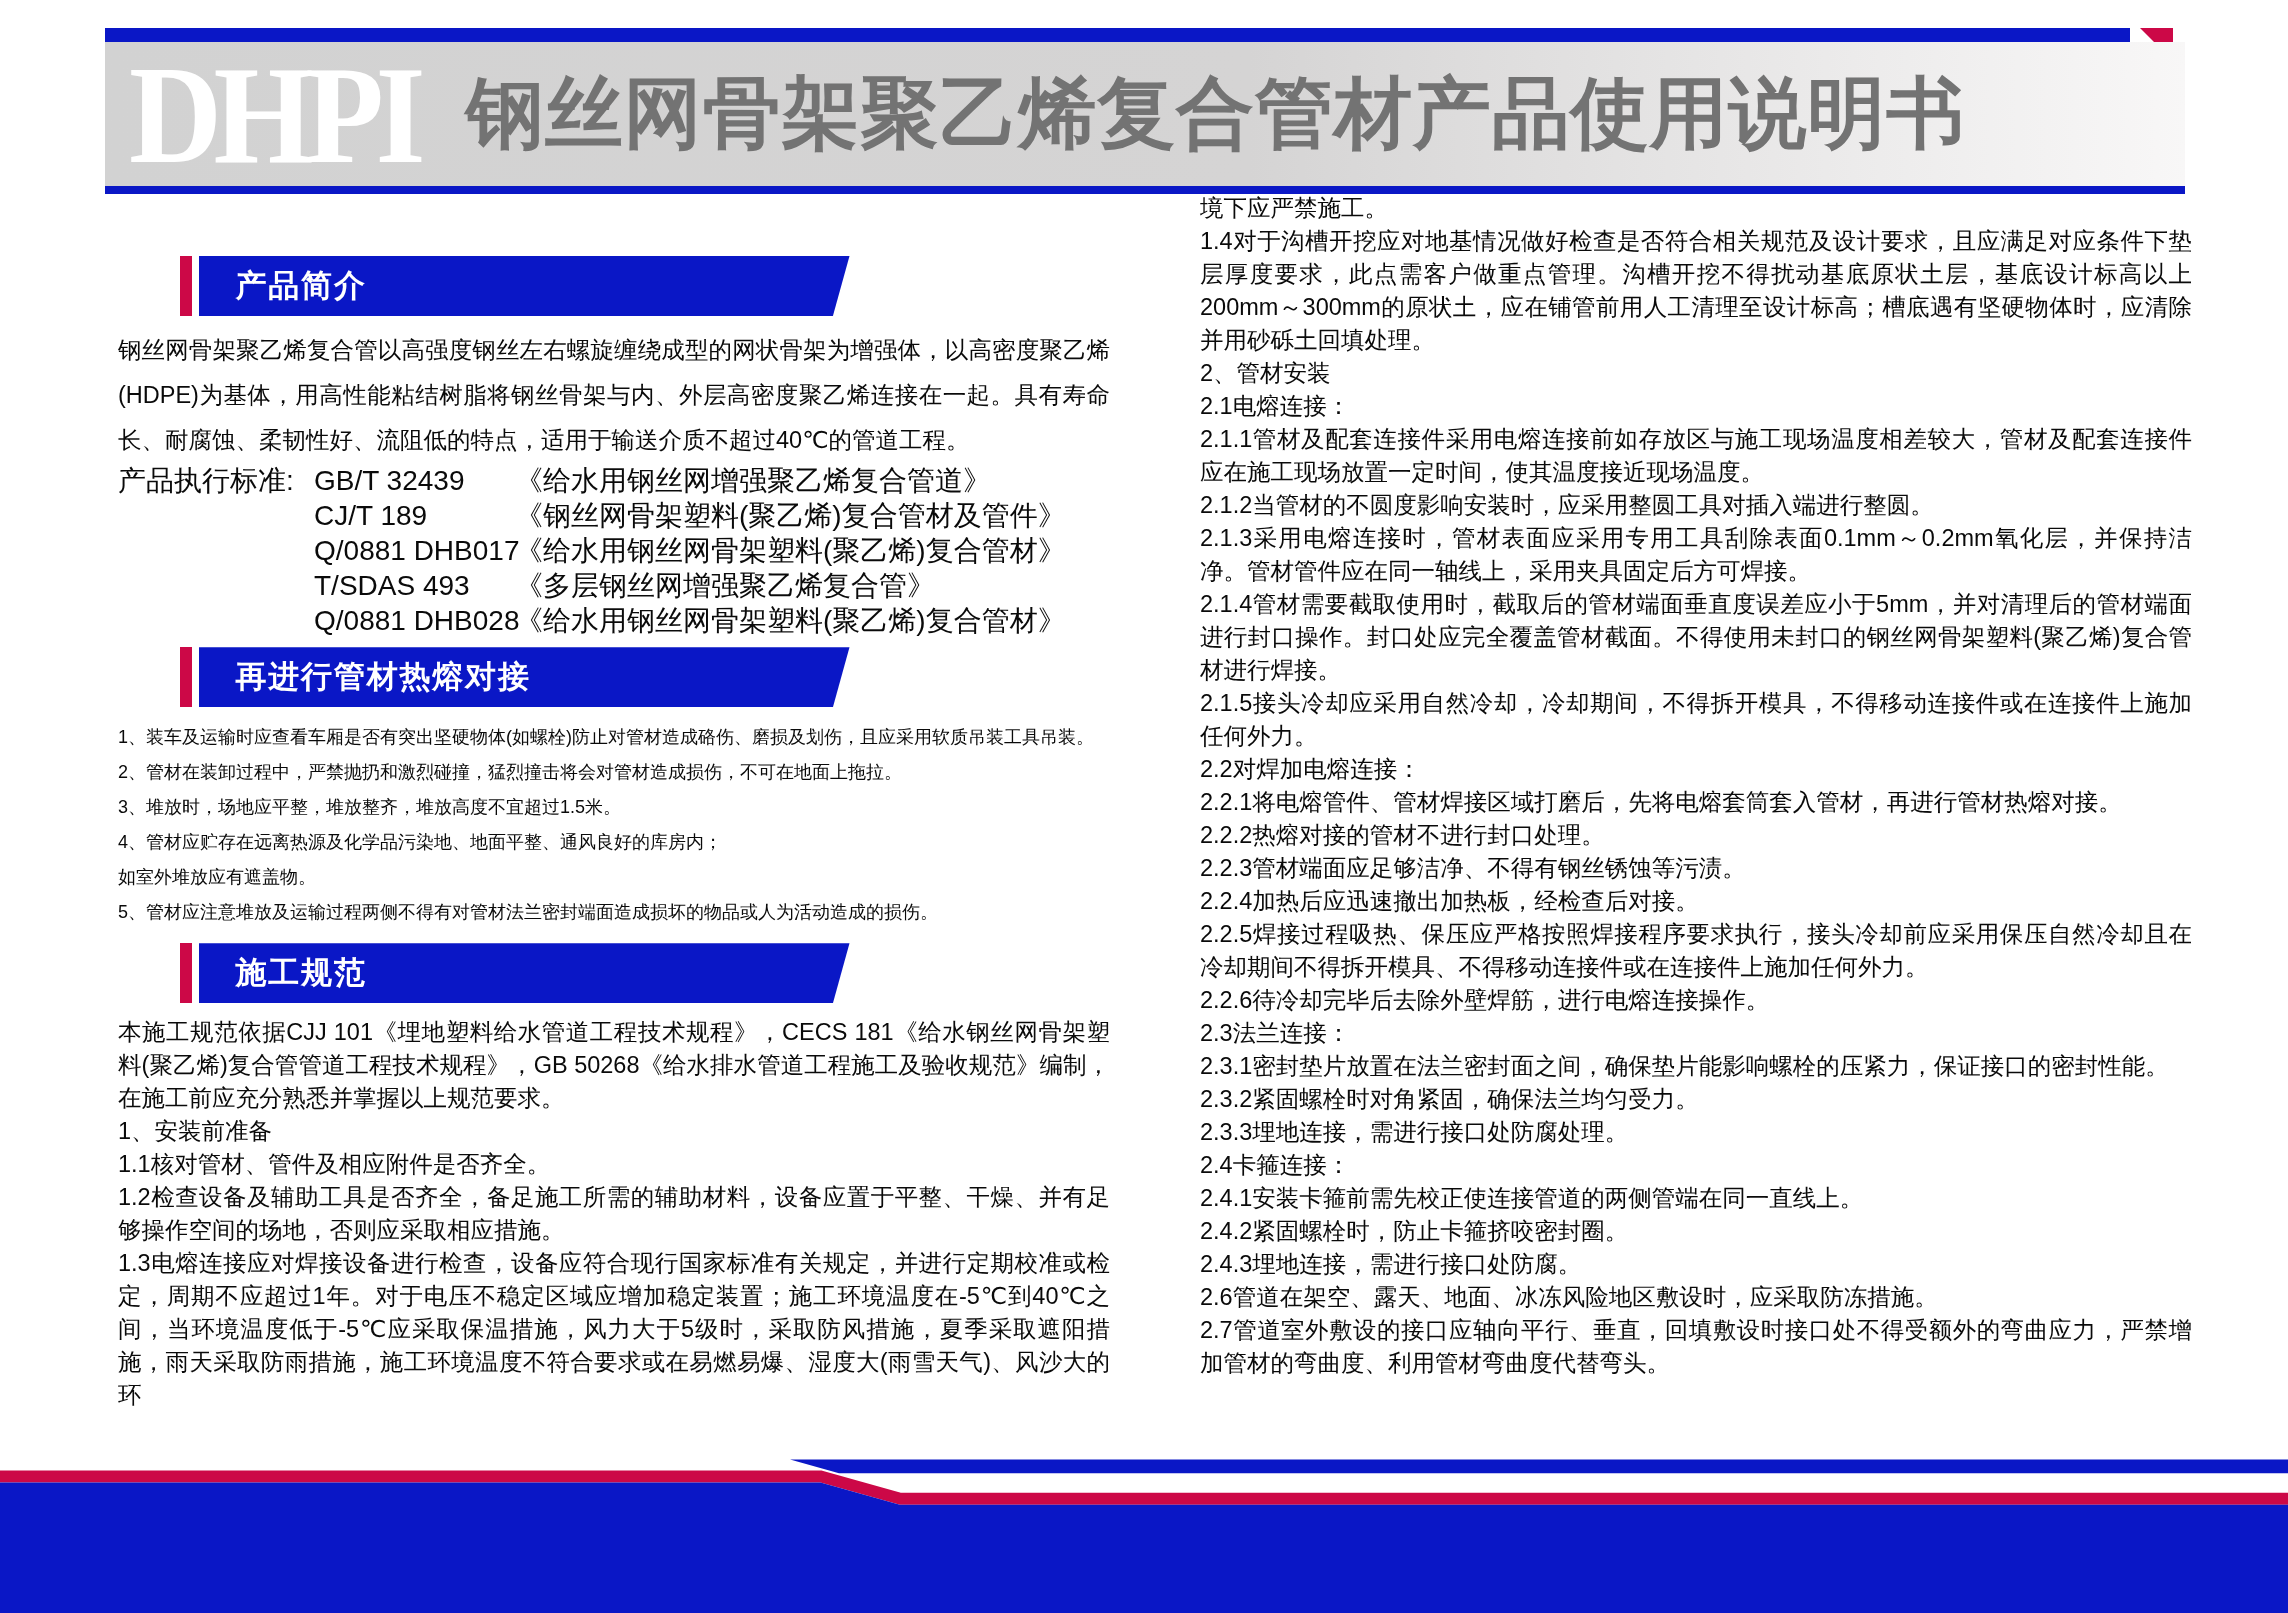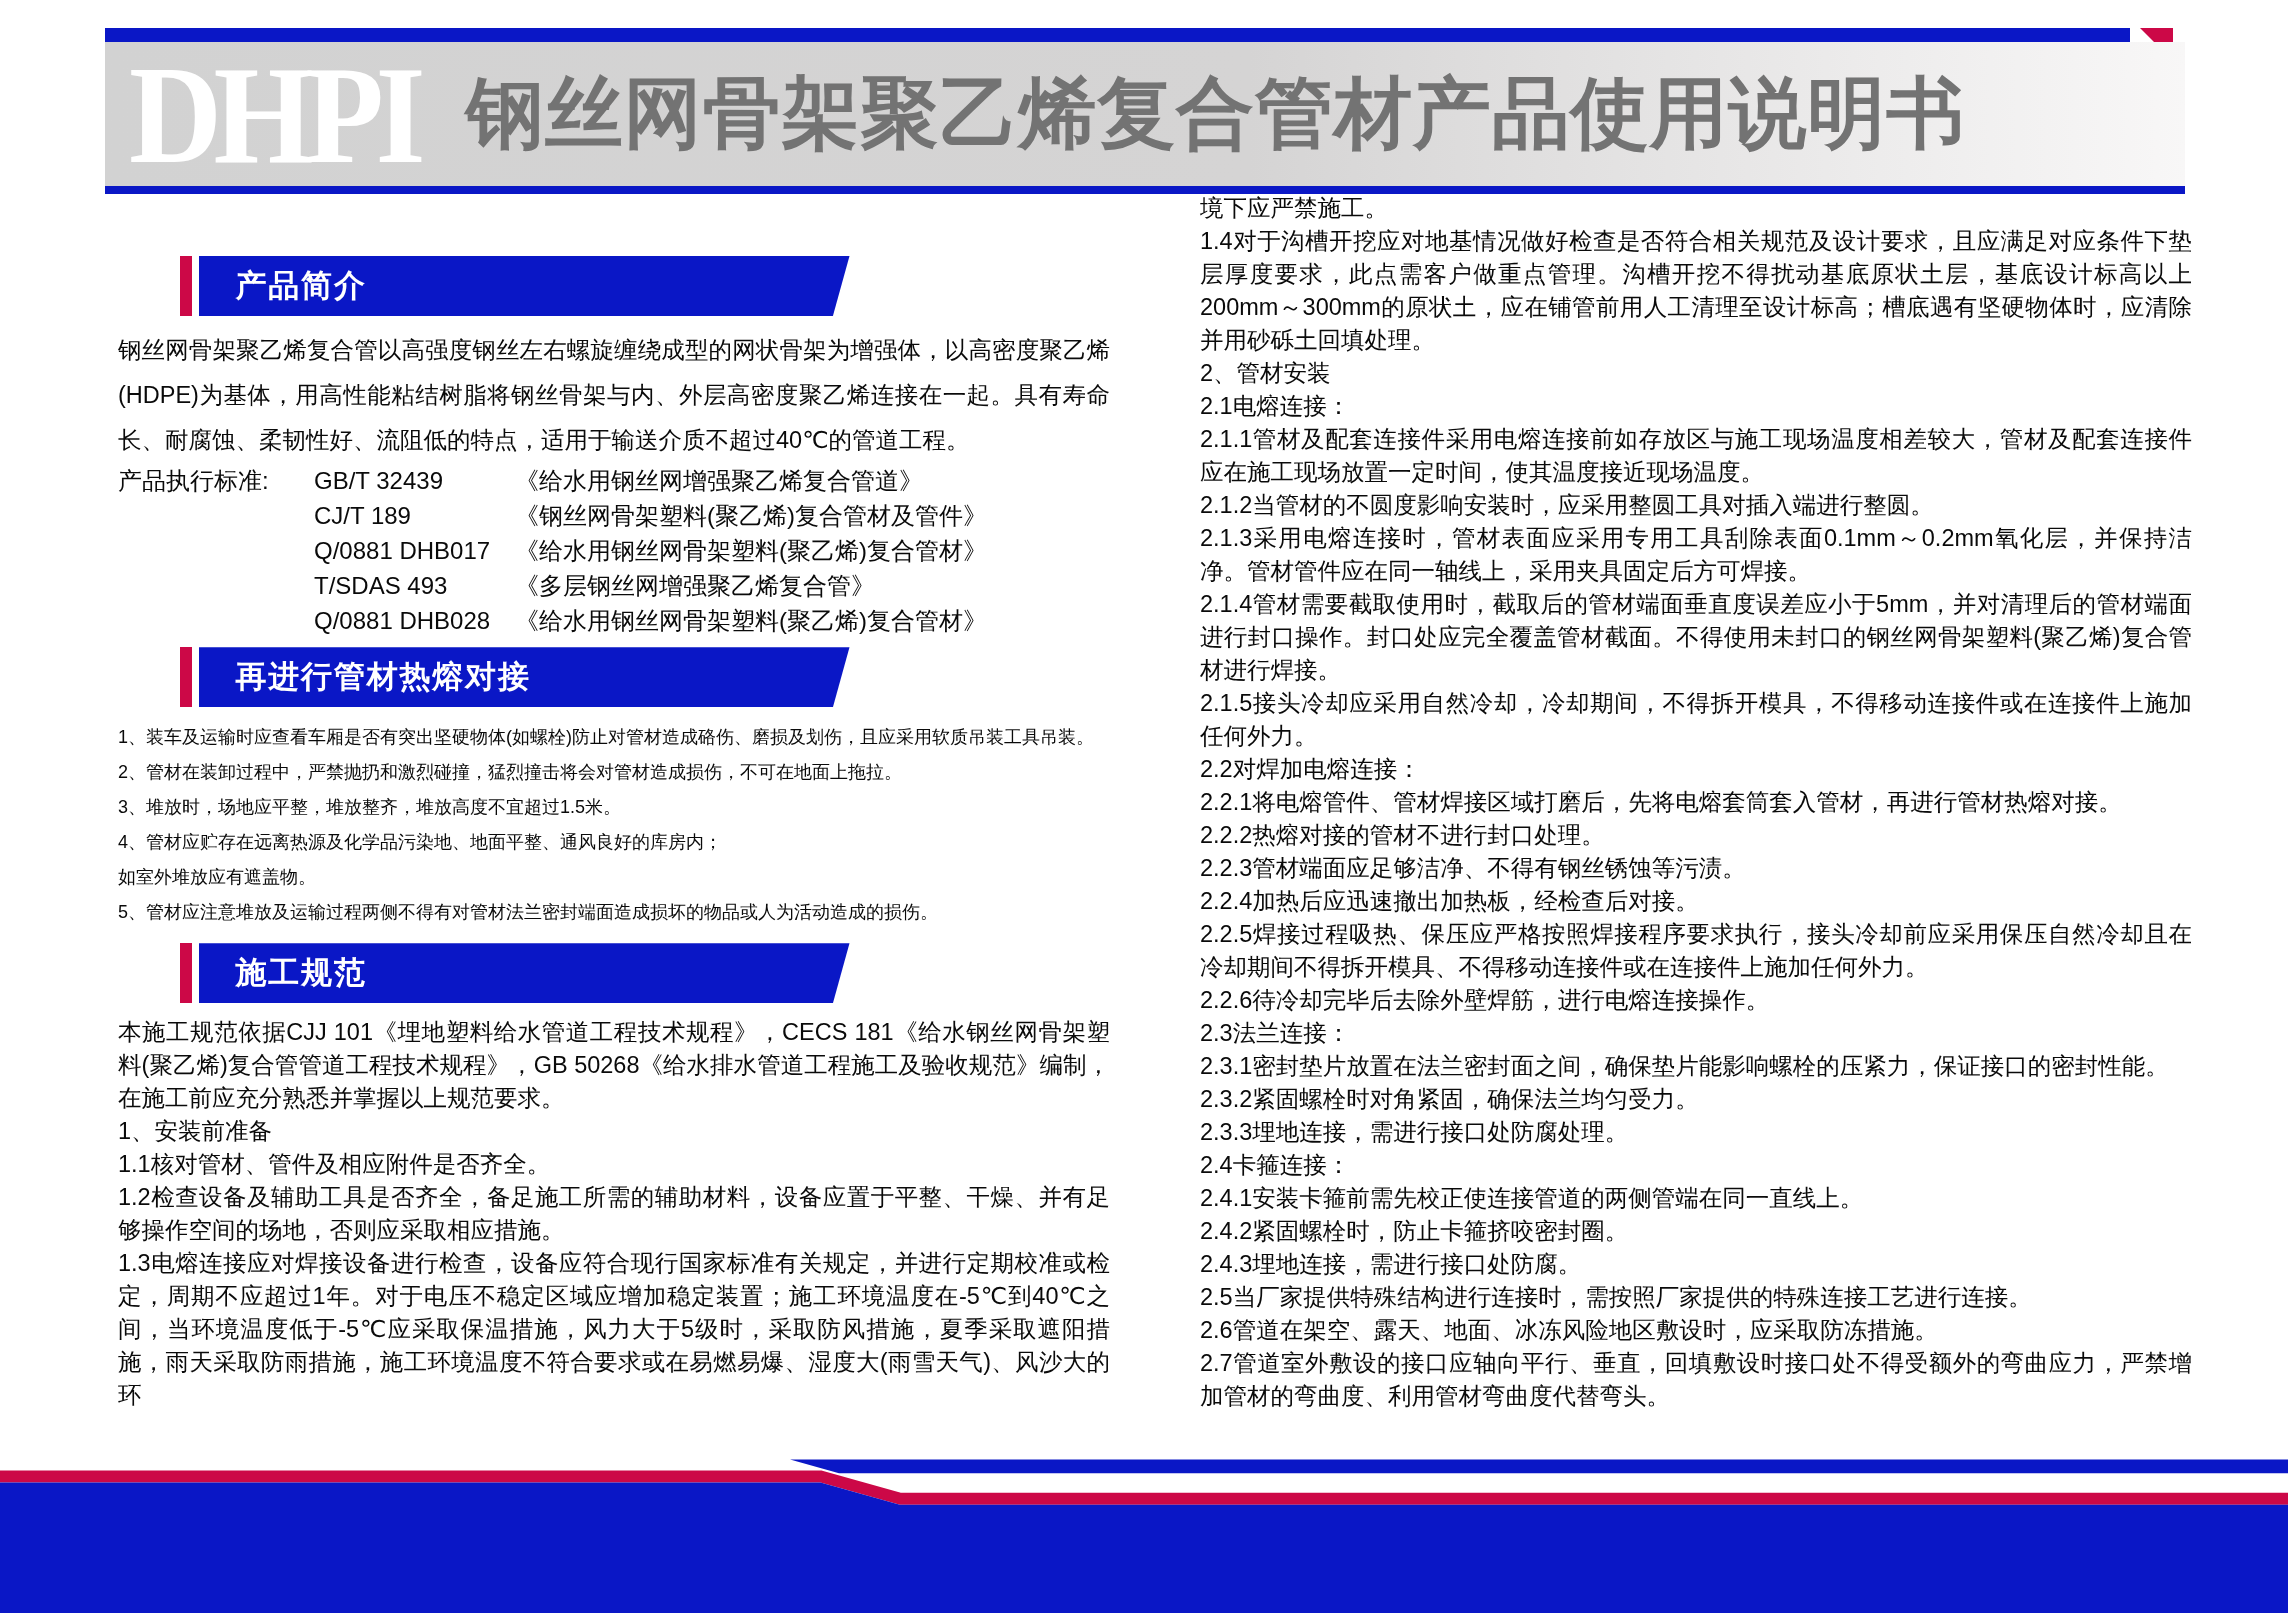--- a/index.html
+++ b/index.html
@@ -24,21 +24,21 @@
   .secbar .accent{width:12px;background:#cc0847;margin-right:6.5px;flex:none;}
   .secbar .bluebar{width:651px;background:#0a17c6;display:flex;align-items:center;
     padding-left:37px;box-sizing:border-box;
     clip-path:polygon(0 0,100% 0,calc(100% - 16.6px) 100%,0 100%);}
   .secbar .bartxt{color:#ffffff;font-size:31px;font-weight:bold;letter-spacing:1.8px;}
   
   .leftcol{position:absolute;left:118px;top:256px;width:992px;}
   .rightcol{position:absolute;left:1200px;top:192px;width:992px;font-size:23.5px;line-height:33px;}
   .rightcol p{margin:0;text-align:justify;}
   .intro{margin:12px 0 0;font-size:23.5px;line-height:45px;text-align:justify;}
-  .stds{font-size:24px;line-height:35px;}
+  .stds{font-size:28px;line-height:35px;}
   .stdrow{display:flex;}
   .stdlabel{width:196px;flex:none;white-space:nowrap;}
   .stdcode{width:201px;flex:none;white-space:nowrap;}
   .stdname{flex:1;}
   .sec2bar{margin-top:9.2px;}
   .body2{margin:13px 0 0;font-size:18px;line-height:35px;}
   .body2 p{margin:0;text-align:justify;}
   .sec3bar{margin-top:13px;text-align:center;}
   .body3{margin:13px 0 0;font-size:23.5px;line-height:33px;}
   .body3 p{margin:0;text-align:justify;}
@@ -148,21 +148,20 @@
       <p>2.2.5焊接过程吸热、保压应严格按照焊接程序要求执行，接头冷却前应采用保压自然冷却且在冷却期间不得拆开模具、不得移动连接件或在连接件上施加任何外力。</p>
       <p>2.2.6待冷却完毕后去除外壁焊筋，进行电熔连接操作。</p>
       <p>2.3法兰连接：</p>
       <p>2.3.1密封垫片放置在法兰密封面之间，确保垫片能影响螺栓的压紧力，保证接口的密封性能。</p>
       <p>2.3.2紧固螺栓时对角紧固，确保法兰均匀受力。</p>
       <p>2.3.3埋地连接，需进行接口处防腐处理。</p>
       <p>2.4卡箍连接：</p>
       <p>2.4.1安装卡箍前需先校正使连接管道的两侧管端在同一直线上。</p>
       <p>2.4.2紧固螺栓时，防止卡箍挤咬密封圈。</p>
       <p>2.4.3埋地连接，需进行接口处防腐。</p>
-      <p>2.5当厂家提供特殊结构进行连接时，需按照厂家提供的特殊连接工艺进行连接。</p>
       <p>2.6管道在架空、露天、地面、冰冻风险地区敷设时，应采取防冻措施。</p>
       <p>2.7管道室外敷设的接口应轴向平行、垂直，回填敷设时接口处不得受额外的弯曲应力，严禁增加管材的弯曲度、利用管材弯曲度代替弯头。</p>
     </div>
 
   <div class="footer">
     <svg viewBox="0 0 2480 175" preserveAspectRatio="none">
       <polygon points="856,8 2480,8 2480,23 909,23" fill="#0a17c6"></polygon>
       <polygon points="0,20 890,20 976,44 2480,44 2480,57 975,57 889,33 0,33" fill="#cc0847"></polygon>
       <polygon points="0,33 889,33 975,57 2480,57 2480,175 0,175" fill="#0a17c6"></polygon>
     </svg>

